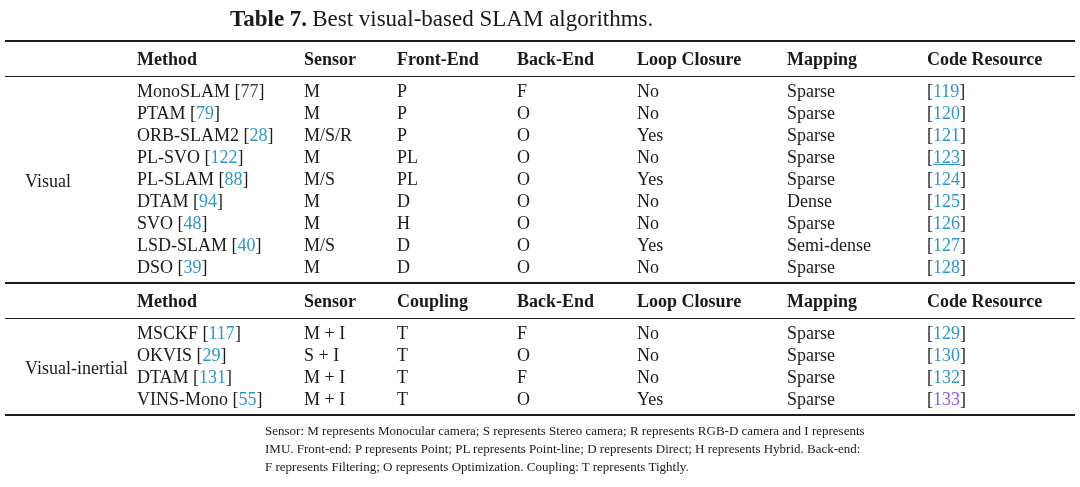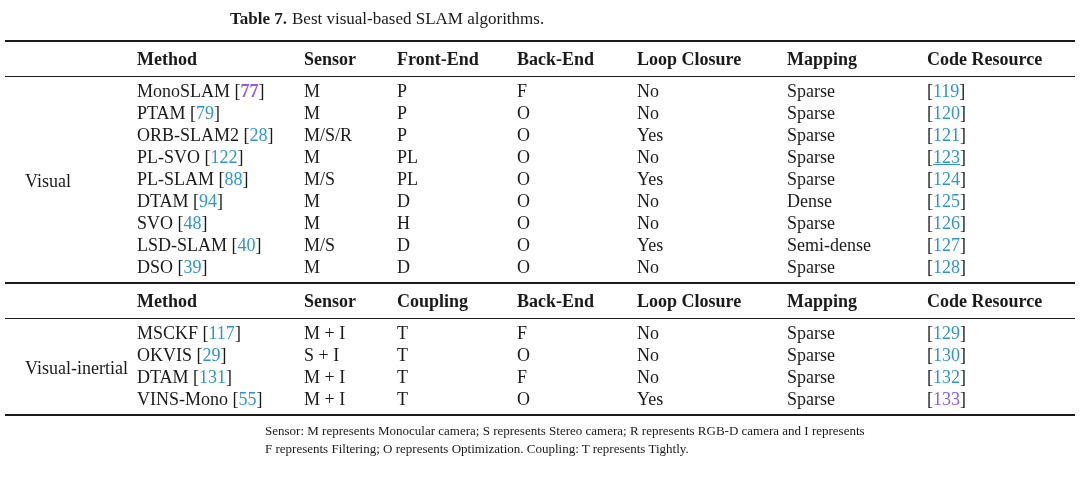--- a/index.html
+++ b/index.html
@@ -7,21 +7,21 @@
     padding: 0;
     background: #ffffff;
     width: 1080px;
     height: 487px;
     font-family: "Liberation Serif", "DejaVu Serif", serif;
     color: #1a1a1a;
     -webkit-font-smoothing: antialiased;
   }
   .caption {
     margin: 8px 0 10px 230px;
-    font-size: 17px;
+    font-size: 23px;
     line-height: 22px;
   }
   .caption .cap-label {
     font-weight: bold;
     margin-right: 5px;
   }
   table.slam {
     border-collapse: collapse;
     table-layout: fixed;
     width: 1070px;
@@ -85,21 +85,21 @@
         <th>Front-End</th>
         <th>Back-End</th>
         <th>Loop Closure</th>
         <th>Mapping</th>
         <th>Code Resource</th>
       </tr>
     </thead>
     <tbody>
       <tr>
         <td class="group-cell" rowspan="9">Visual</td>
-        <td><span>MonoSLAM</span> [<a class="cite" style="color: #8b5cf6; font-weight: bold;">77</a>]</td>
+        <td><span>MonoSLAM</span> [<a class="cite" style="color: #404040;">77</a>]</td>
         <td>M</td>
         <td>P</td>
         <td>F</td>
         <td>No</td>
         <td>Sparse</td>
         <td>[<a class="cite" style="color: rgb(46, 150, 201);">119</a>]</td>
       </tr>
       <tr>
         <td><span>PTAM</span> [<a class="cite" style="color: rgb(46, 150, 201);">79</a>]</td>
         <td>M</td>
@@ -221,14 +221,15 @@
         <td>O</td>
         <td>Yes</td>
         <td>Sparse</td>
         <td>[<a class="cite" style="color: #8b5cf6;">133</a>]</td>
       </tr>
     </tbody>
   </table>
 
 <div class="footnote">
   <div>Sensor: M represents Monocular camera; S represents Stereo camera; R represents RGB-D camera and I represents</div>
+  <div>IMU. Front-end: P represents Point; PL represents Point-line; D represents Direct; H represents Hybrid. Back-end:</div>
   <div>F represents Filtering; O represents Optimization. Coupling: T represents Tightly.</div>
 </div>
 
 </body></html>

